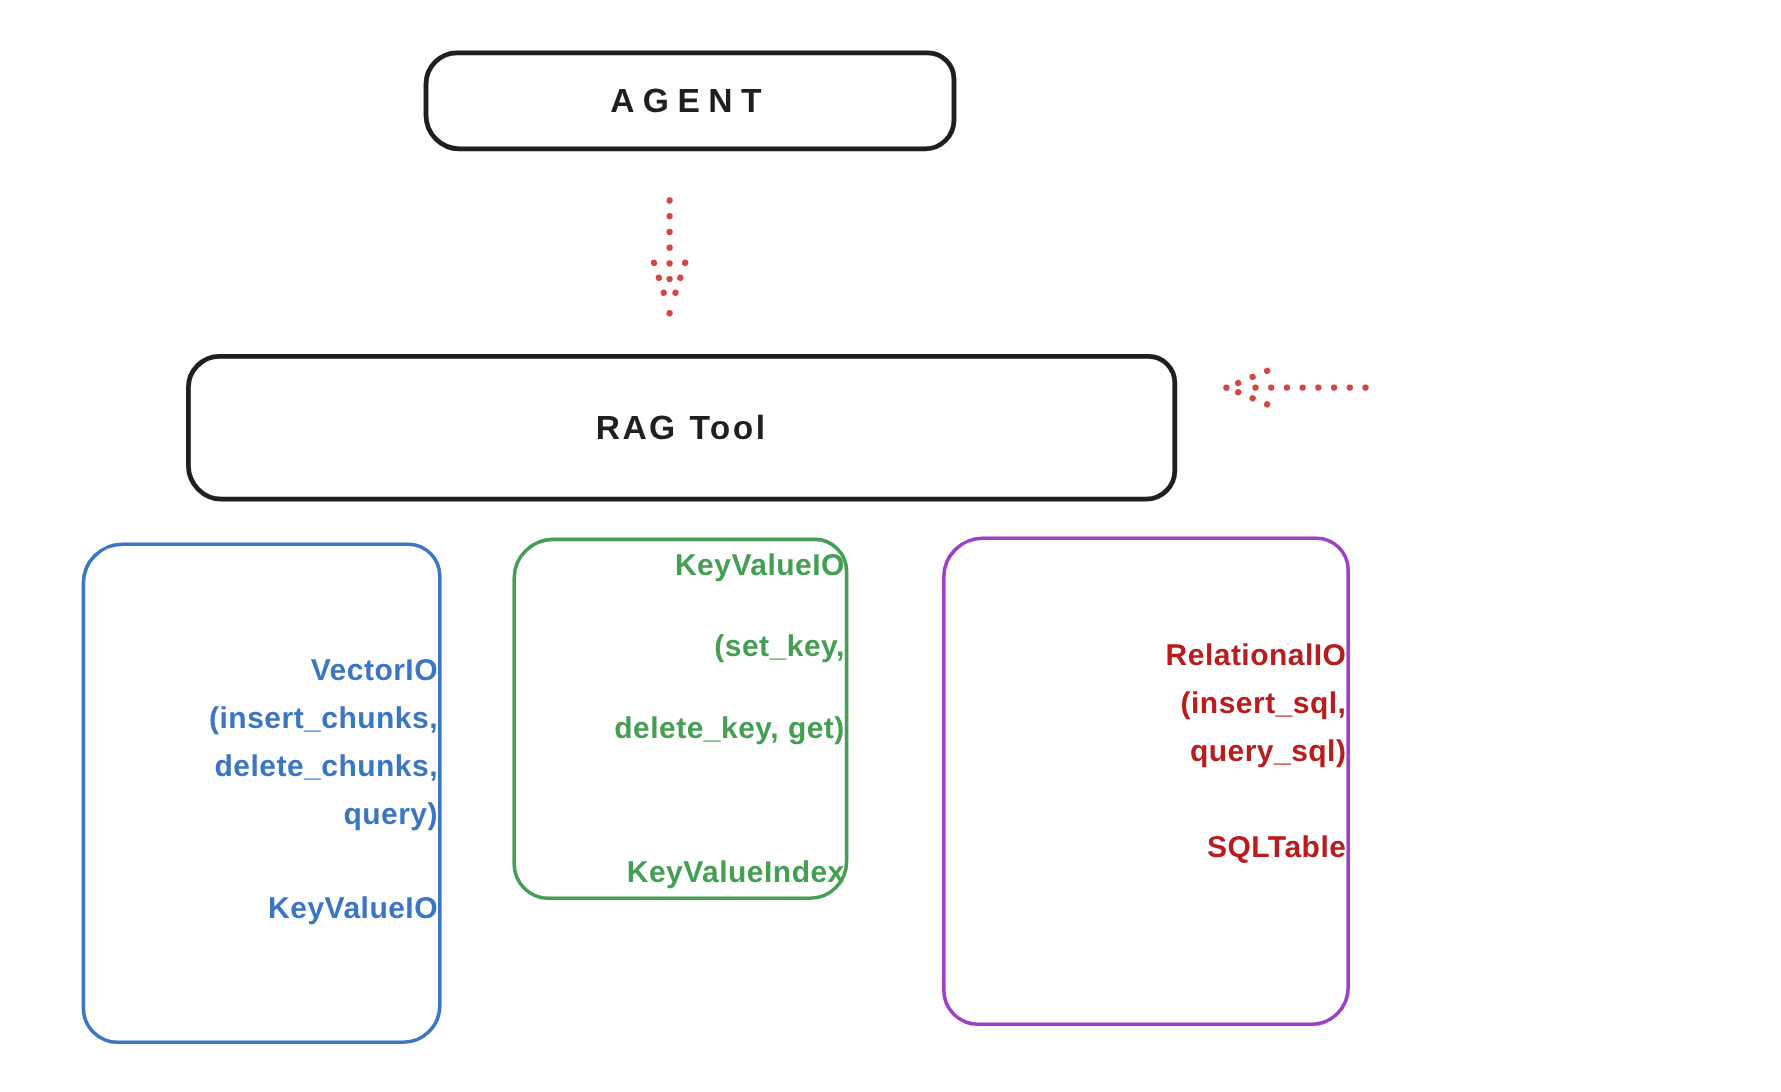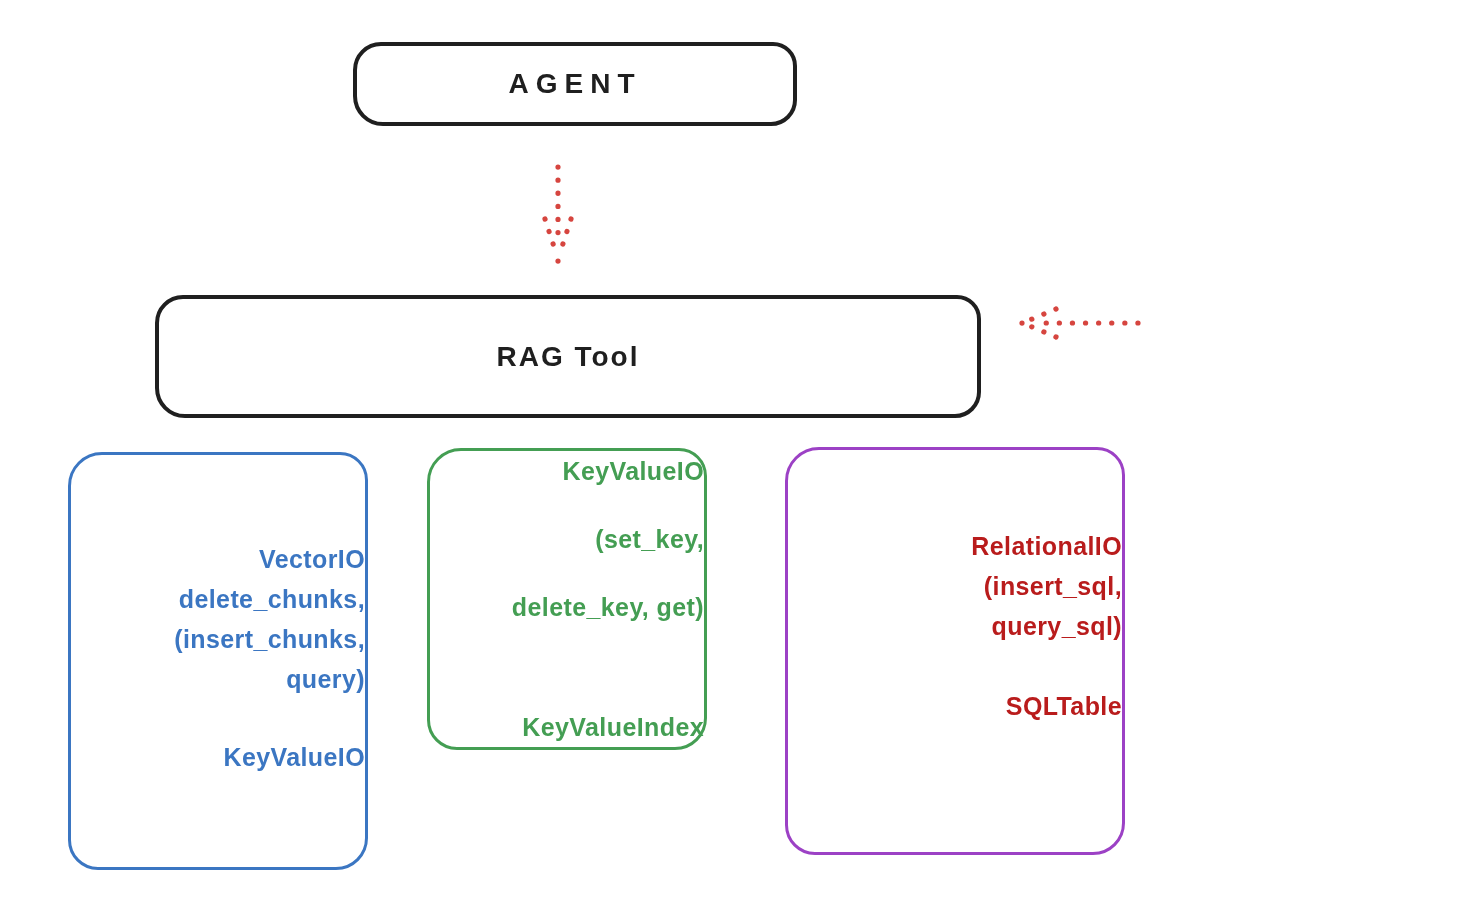--- a/index.html
+++ b/index.html
@@ -117,22 +117,22 @@
   <svg class="arrow" style="left:1014px; top:301px;" width="132" height="44" viewBox="0 0 132 44">
     <path d="M124 22 L32 22"></path>
     <path d="M42 8 L11 21"></path>
     <path d="M42 36 L11 23"></path>
     <path d="M8 22 L8 22.2"></path>
   </svg>
 
 
   <div class="box store store-vector">
     <div class="line">VectorIO</div>
+    <div class="line">(insert_chunks,</div>
     <div class="line">delete_chunks,</div>
-    <div class="line">(insert_chunks,</div>
     <div class="line">query)</div>
     <div class="spacer"></div>
     <div class="line">KeyValueIO</div>
   </div>
 
   <div class="box store store-keyvalue">
     <div class="line">KeyValueIO</div>
     <div class="line">(set_key,</div>
     <div class="line">delete_key, get)</div>
     <div class="spacer"></div>

